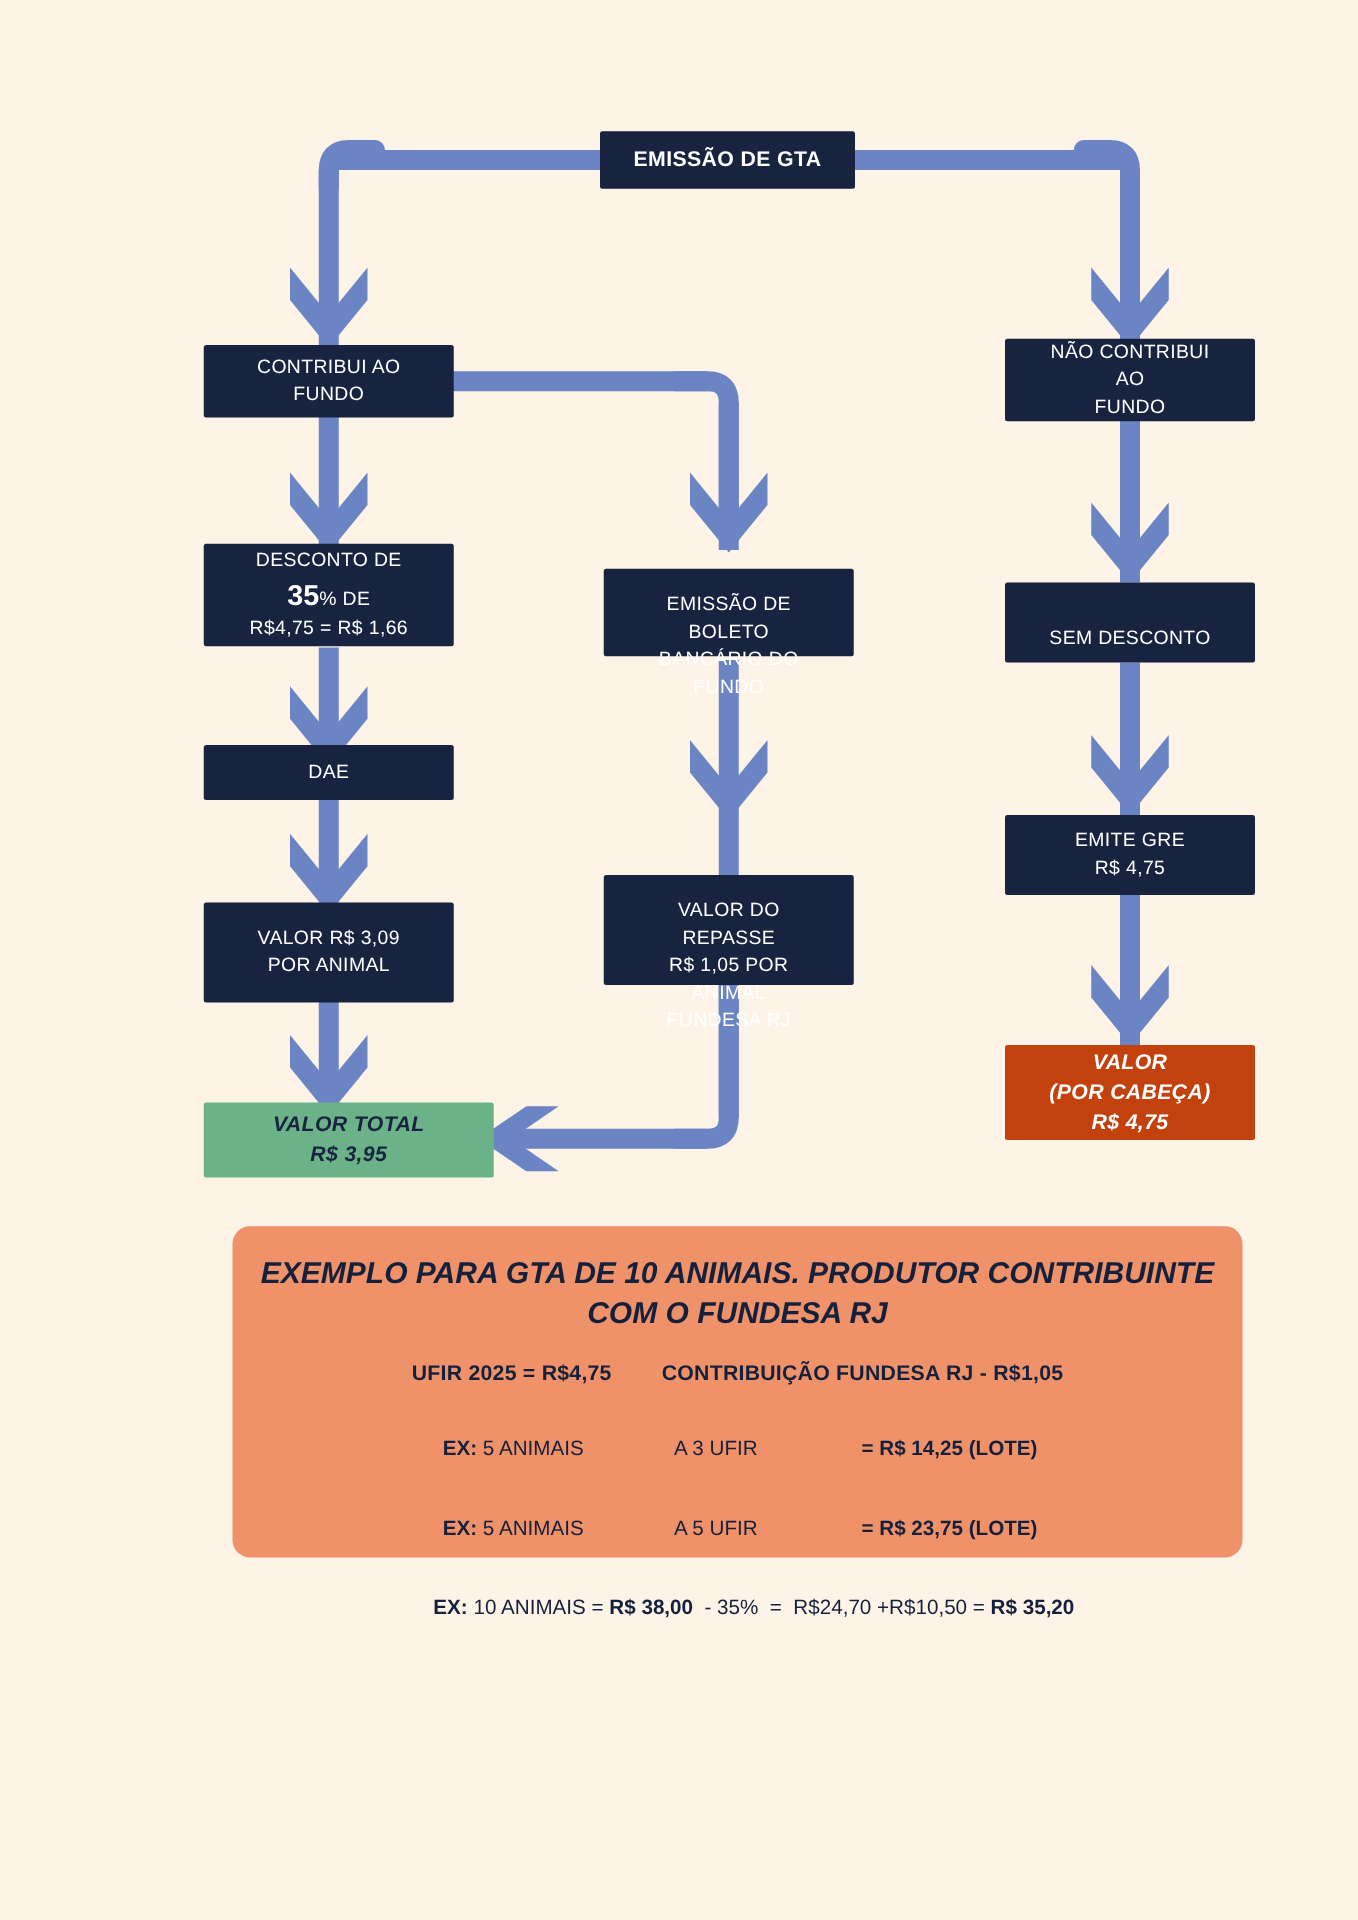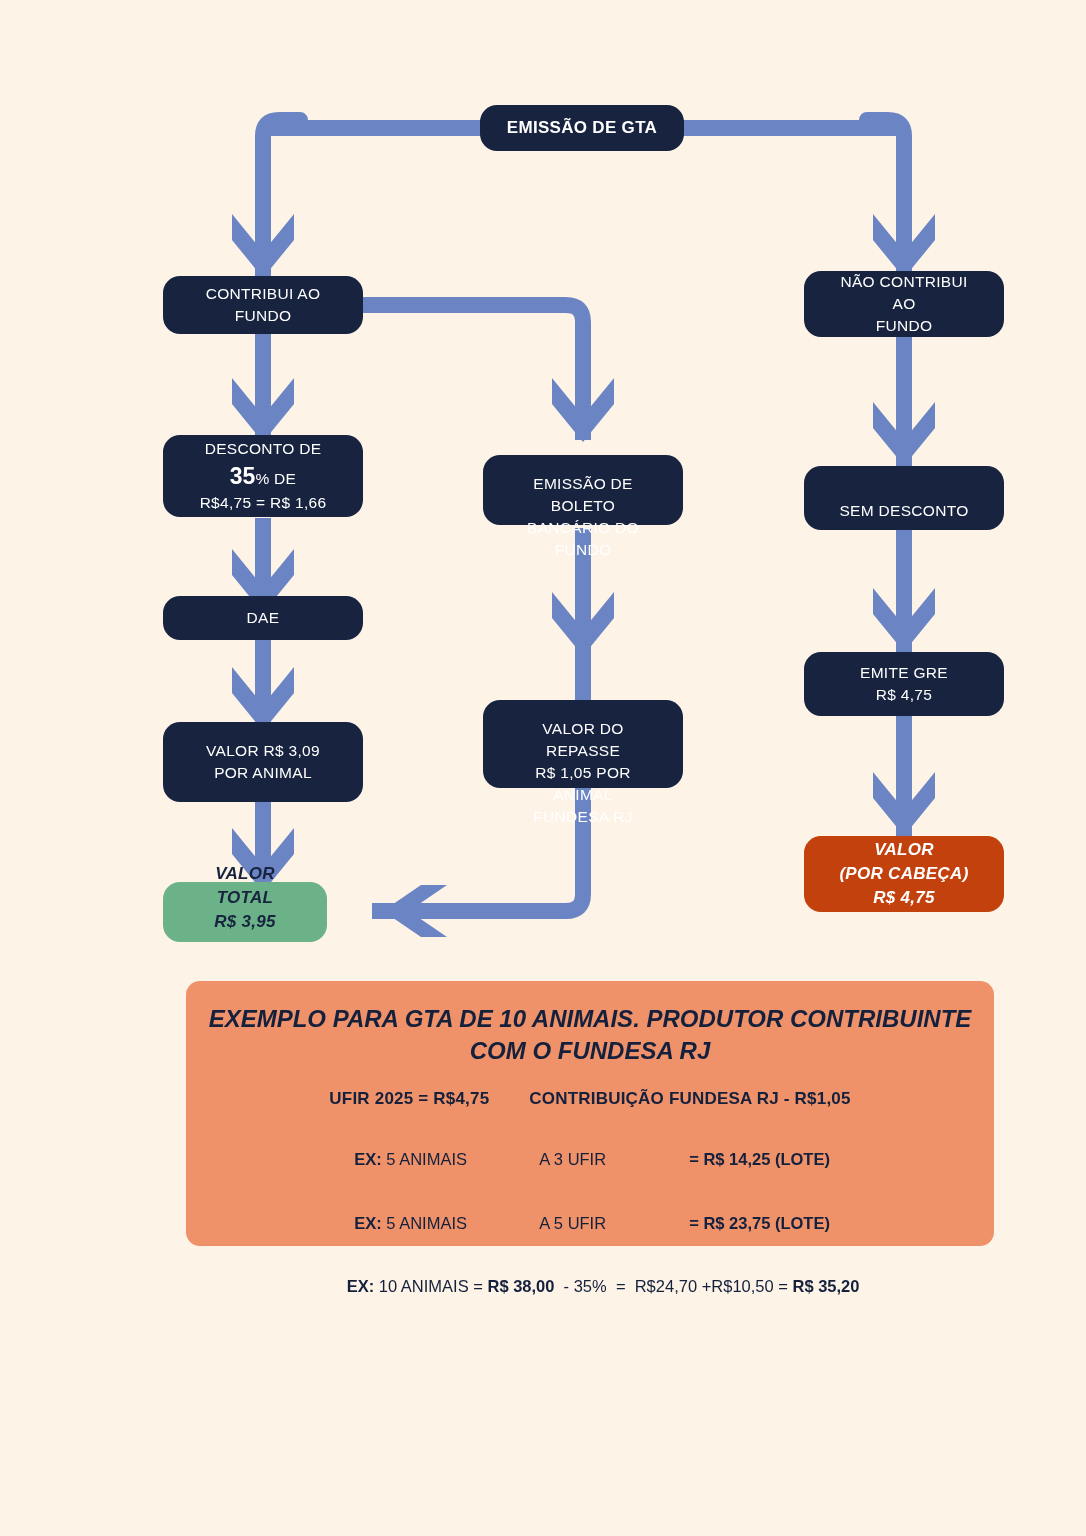--- a/index.html
+++ b/index.html
@@ -9,21 +9,21 @@
     font-family:"Liberation Sans", sans-serif;
     overflow:hidden;
     position:relative;
   }
   #stage{position:absolute;left:0;top:0;width:1086px;height:1536px;}
   svg.connectors{position:absolute;left:0;top:0;width:1086px;height:1536px;pointer-events:none;}
 
   .node{
     position:absolute;
     box-sizing:border-box;
-    border-radius:17px;
+    border-radius:2px;
     display:flex;
     align-items:center;
     justify-content:center;
     text-align:center;
     color:#ffffff;
     background:#17233f;
     font-size:15.5px;
     letter-spacing:.3px;
     line-height:1.42;
     padding:8px 26px;
@@ -203,21 +203,21 @@
   </div>
 
   <div class="node pink" style="left:804px;top:836px;width:200px;height:76px;">
     <span>
       <span class="ln">VALOR</span>
       <span class="ln">(POR CABEÇA)</span>
       <span class="ln">R$ 4,75</span>
     </span>
   </div>
 
-  <div class="node green" style="left:163px;top:882px;width:164px;height:60px;align-items:flex-end;">
+  <div class="node green" style="left:163px;top:882px;width:232px;height:60px;">
     <span>
       <span class="ln">VALOR TOTAL</span>
       <span class="ln">R$ 3,95</span>
     </span>
   </div>
 
   <div class="panel" style="left:186px;top:981px;width:808px;height:265px;">
     <div class="ptitle">
       <span class="ln">EXEMPLO PARA GTA DE 10 ANIMAIS.</span>
       <span class="ln">PRODUTOR CONTRIBUINTE COM O FUNDESA RJ</span>

